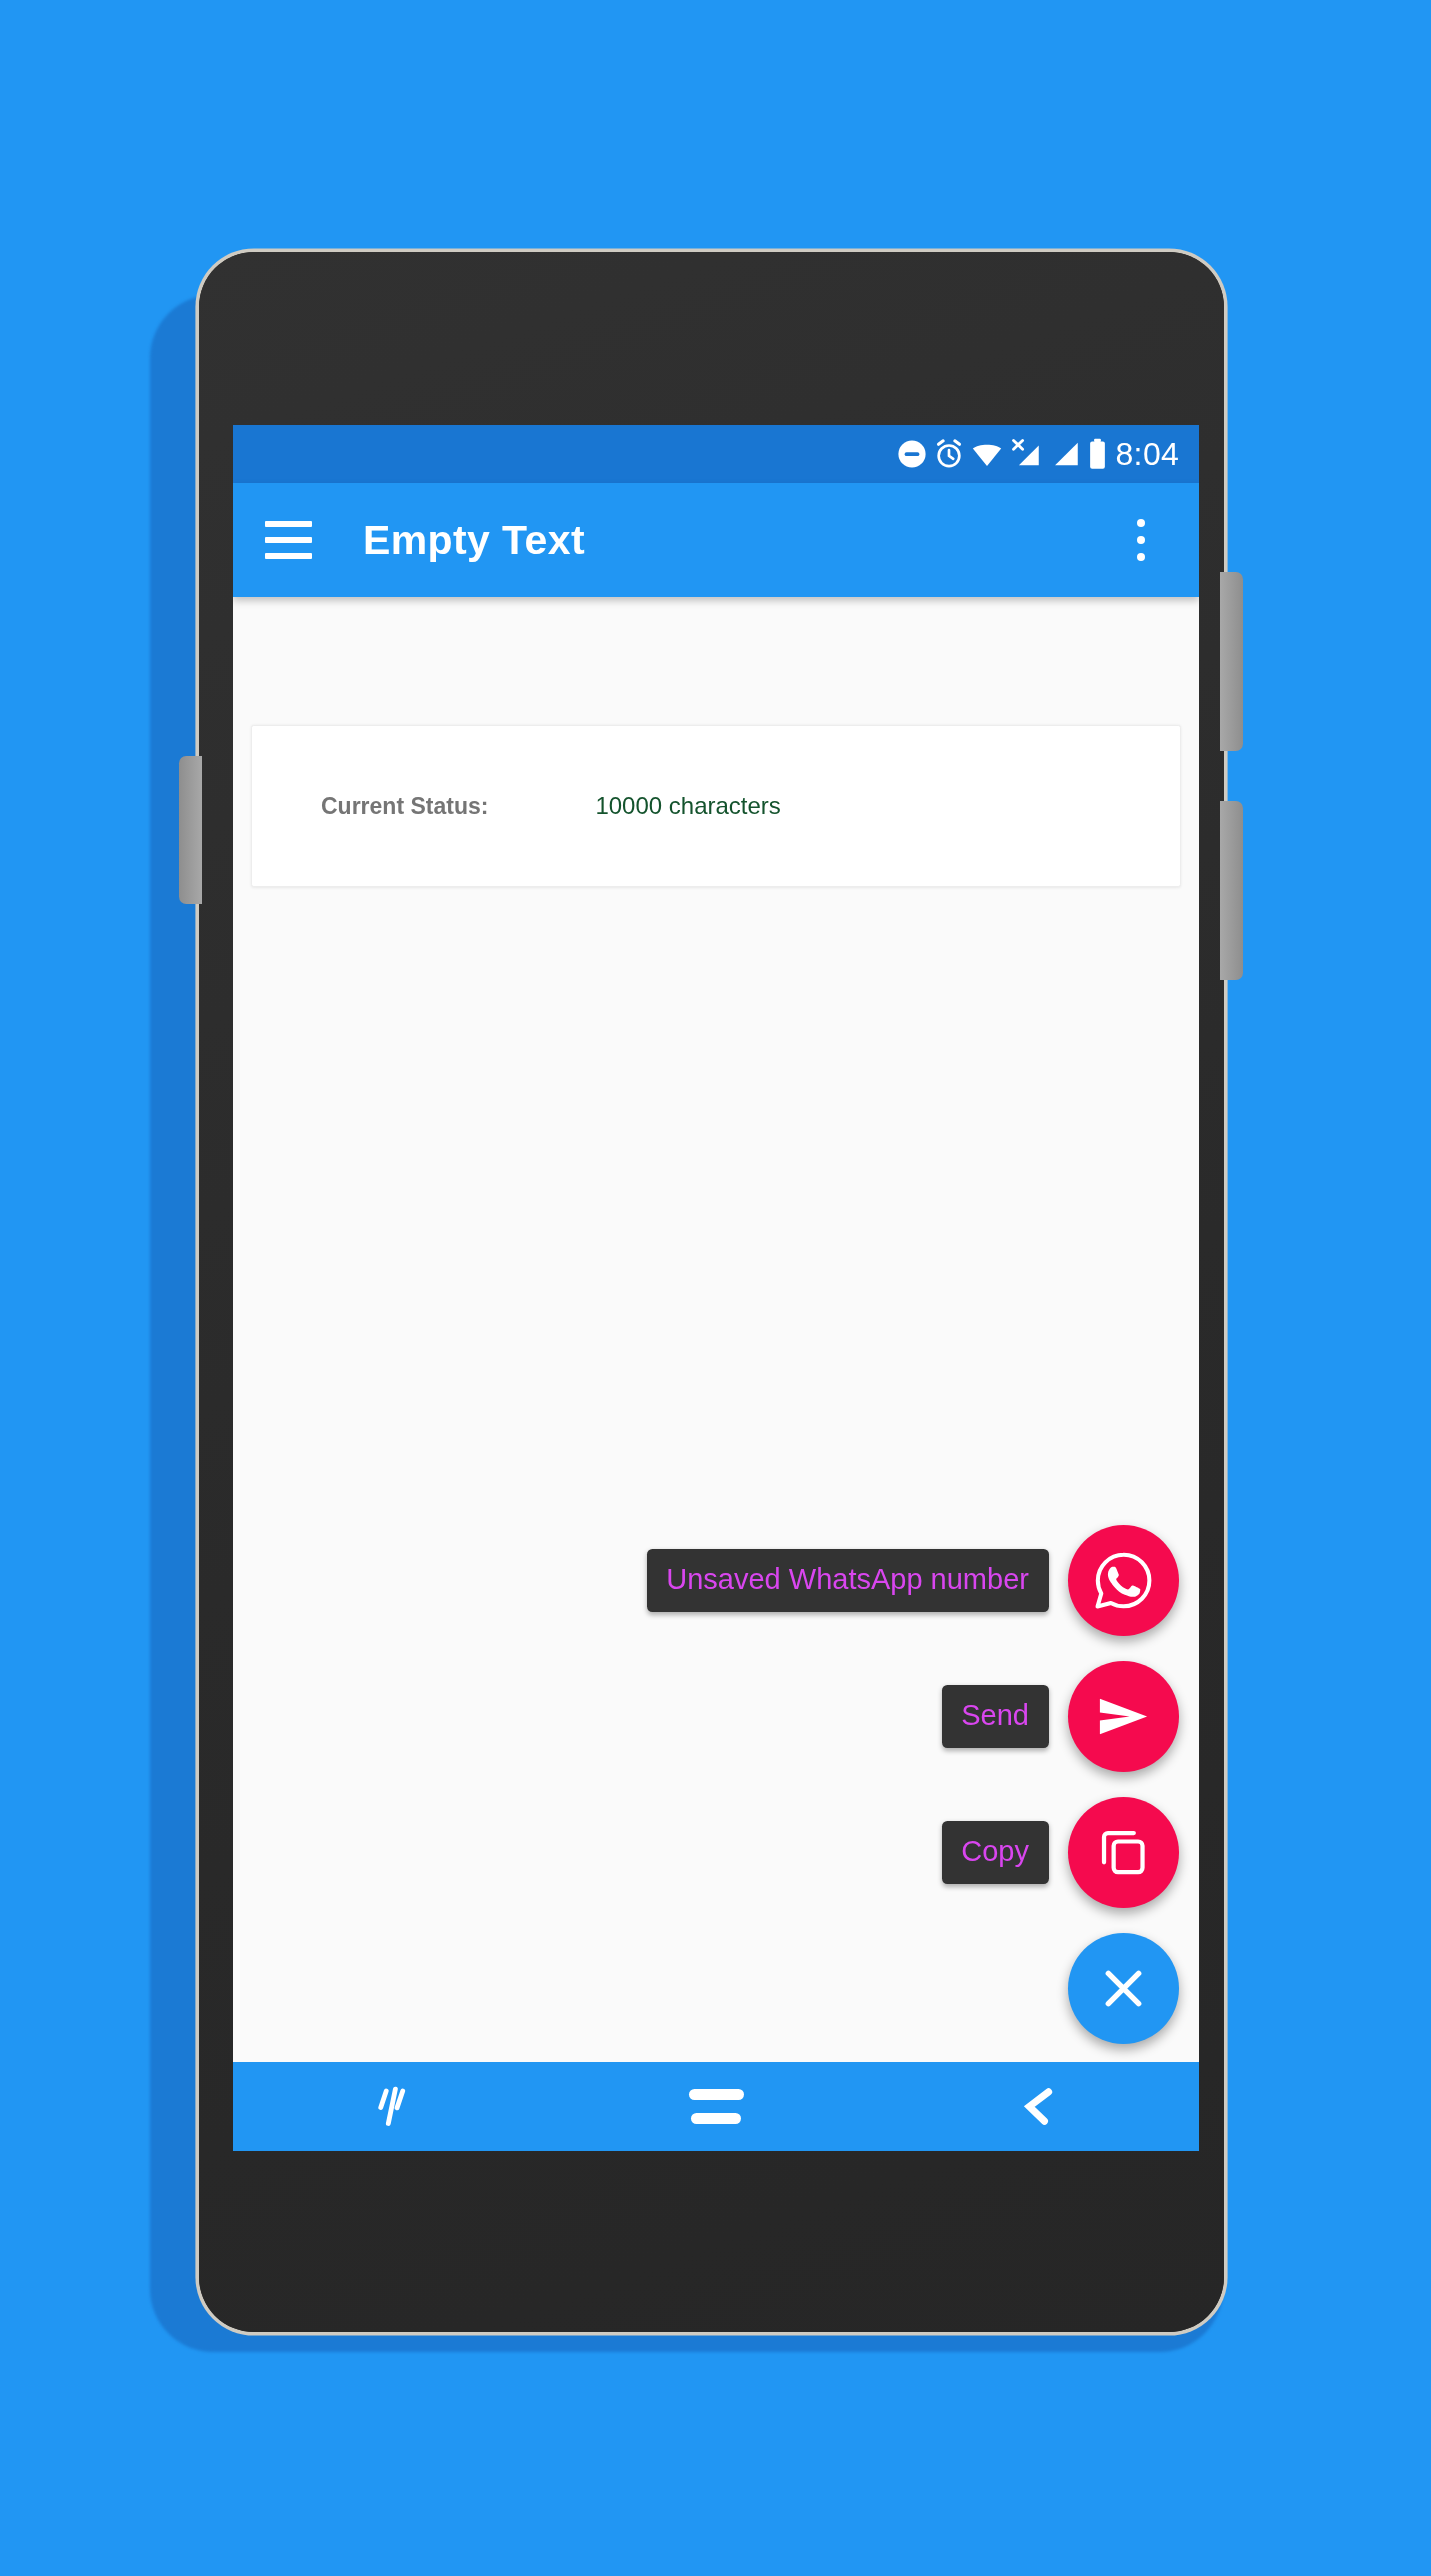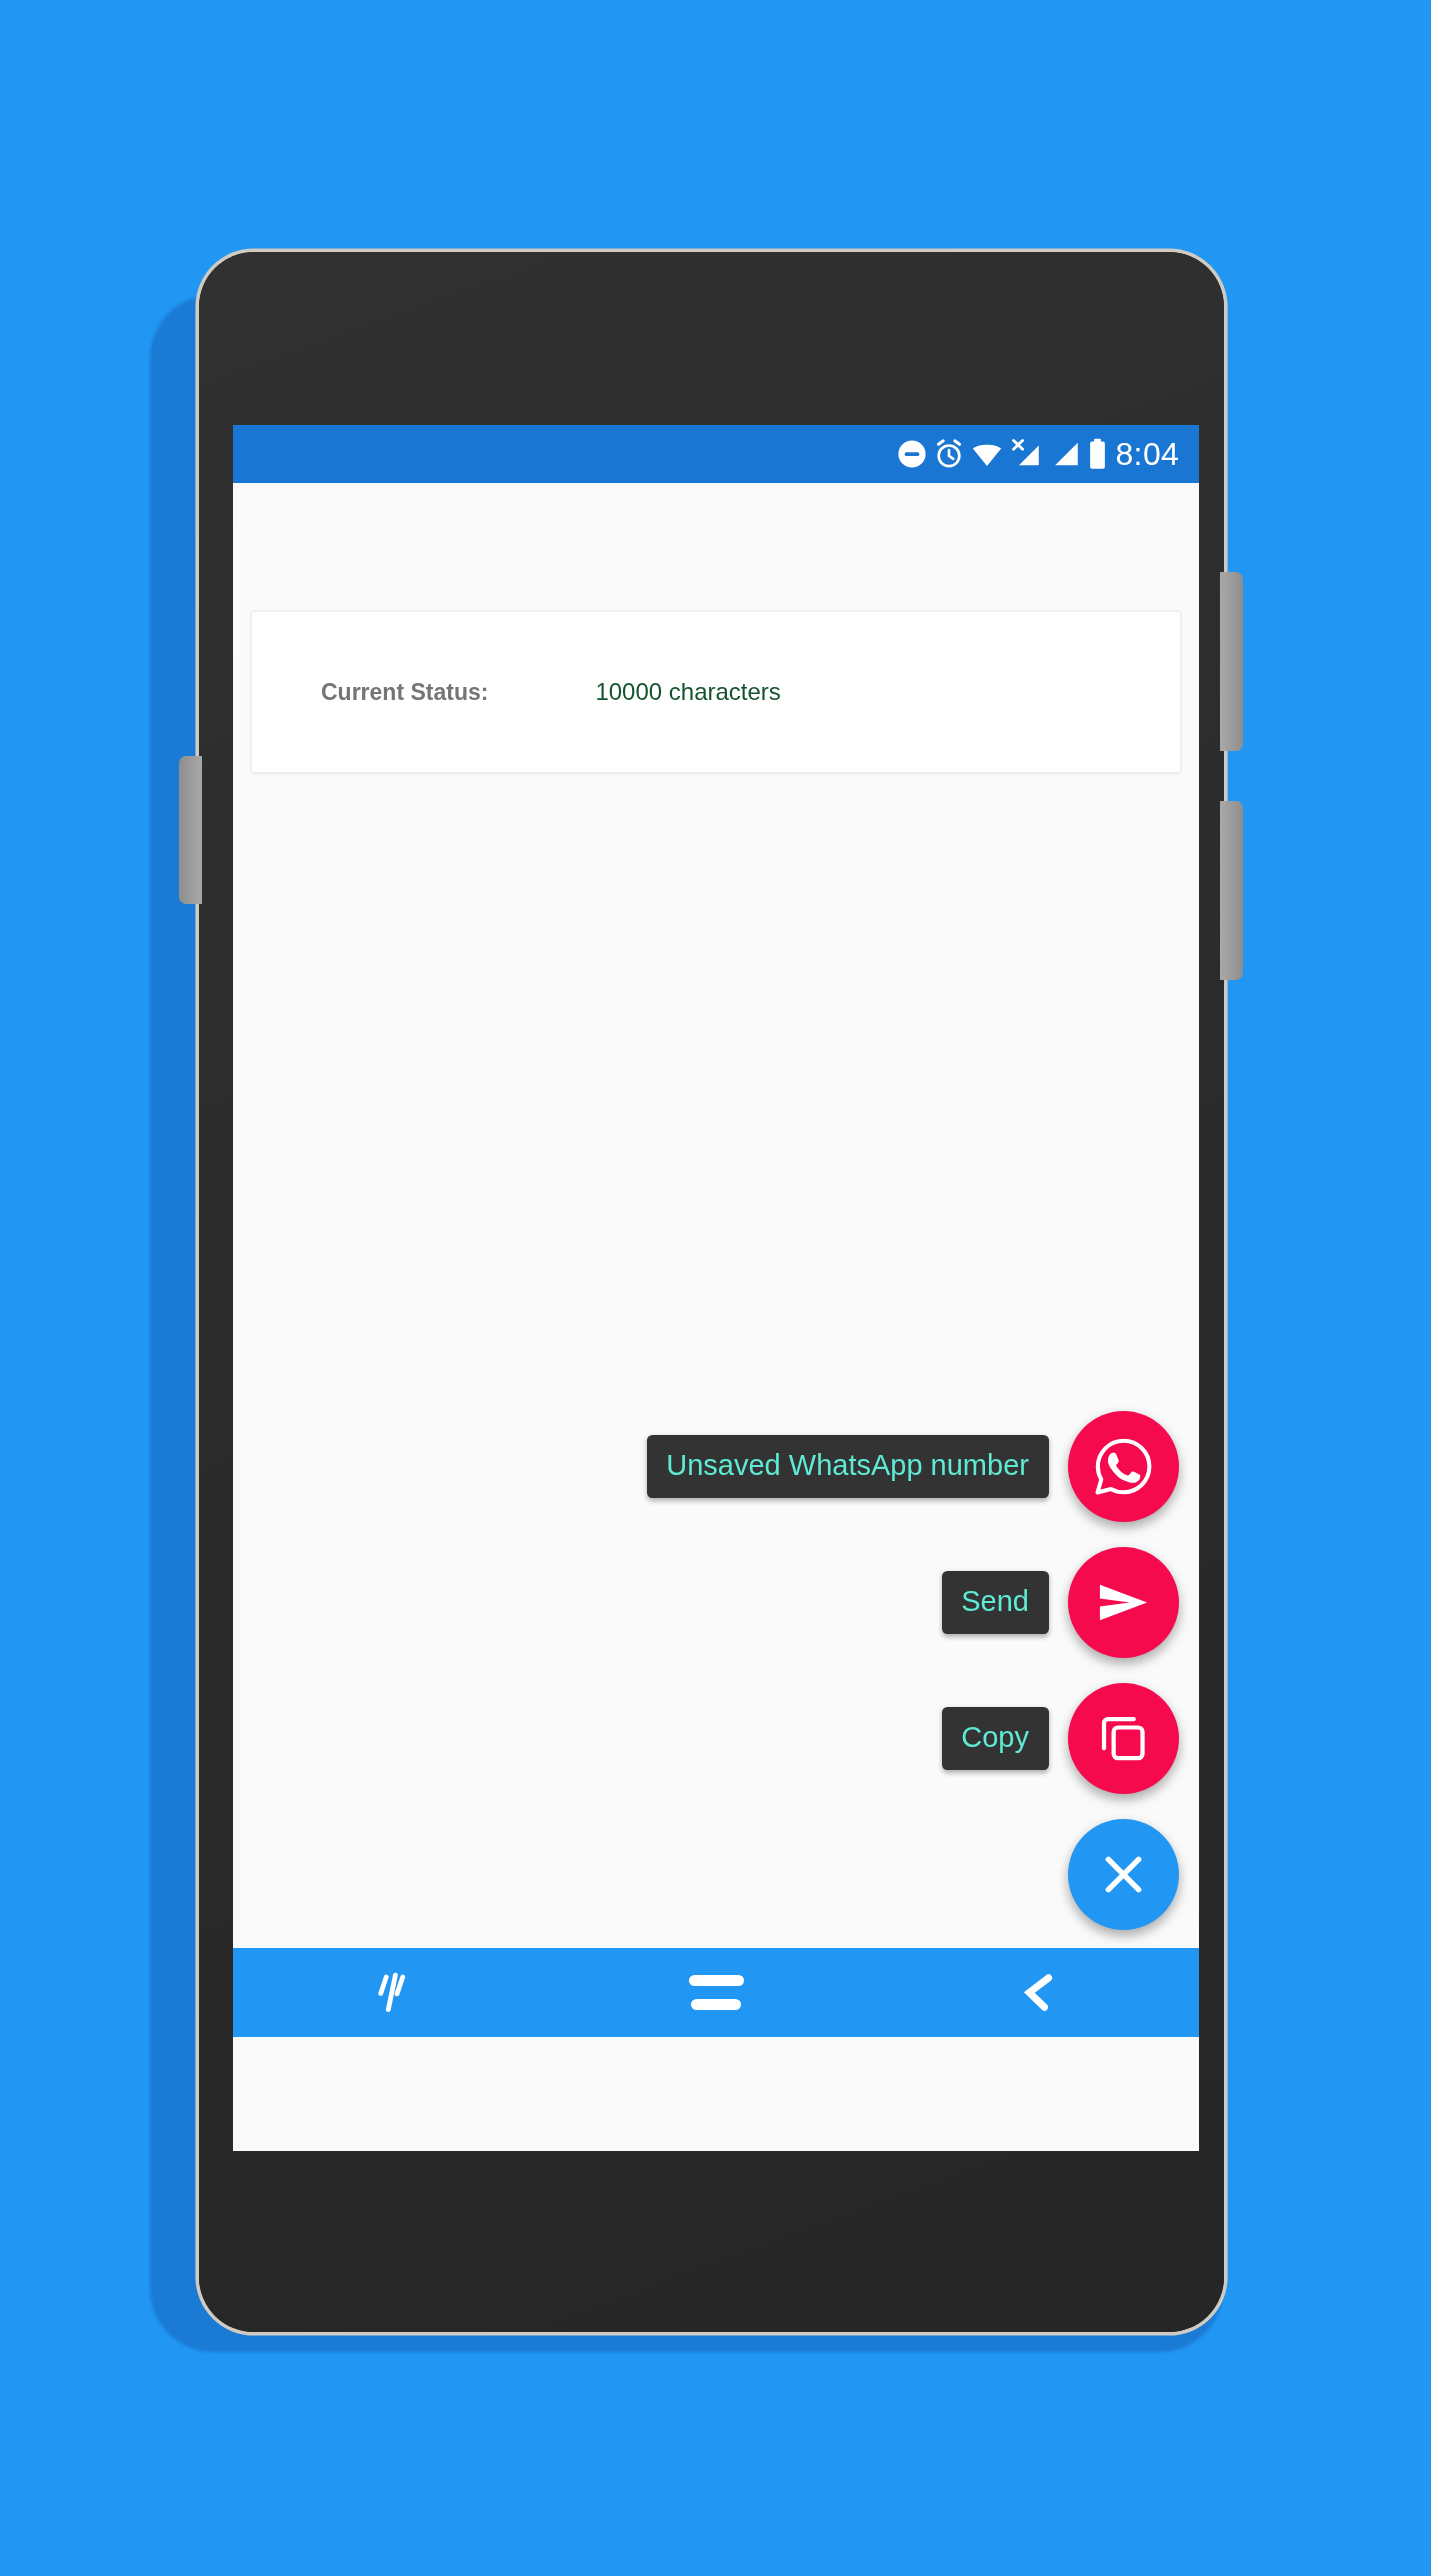--- a/index.html
+++ b/index.html
@@ -222,21 +222,21 @@
     gap: 25px;
   }
   .fab-row {
     display: flex;
     align-items: center;
     justify-content: flex-end;
     gap: 19.7px;
   }
   .fab-label {
     background: #333333;
-    color: #5eead4;
+    color: #d946ef;
     font-size: 29px;
     padding: 14.3px 19.7px 16px 19.7px;
     border-radius: 5.4px;
     white-space: nowrap;
     box-shadow: 0 2.7px 5.4px rgba(0,0,0,0.30);
   }
   .fab {
     width: 111px;
     height: 111px;
     border-radius: 50%;
@@ -339,20 +339,33 @@
       <span class="sb-icon">
         <svg width="23" height="34" viewBox="0 0 14 24">
           <rect x="4.6" y="1.2" width="4.8" height="2.3" rx="0.7" fill="#fff"></rect>
           <rect x="1.8" y="3.2" width="10.4" height="19.2" rx="1.4" fill="#fff"></rect>
         </svg>
       </span>
 
       <span class="sb-time">8:04</span>
     </div>
 
+    <div class="app-bar">
+      <div class="hamburger">
+        <span></span>
+          <span></span>
+          <span></span>
+      </div>
+      <div class="app-title">Empty Text</div>
+      <div class="overflow-menu">
+        <i></i>
+          <i></i>
+          <i></i>
+      </div>
+    </div>
 
     <div class="content">
 
       <div class="status-card">
         <span class="card-label">Current Status:</span>
         <span class="card-value">10000 characters</span>
       </div>
 
       <div class="fab-stack">
 

